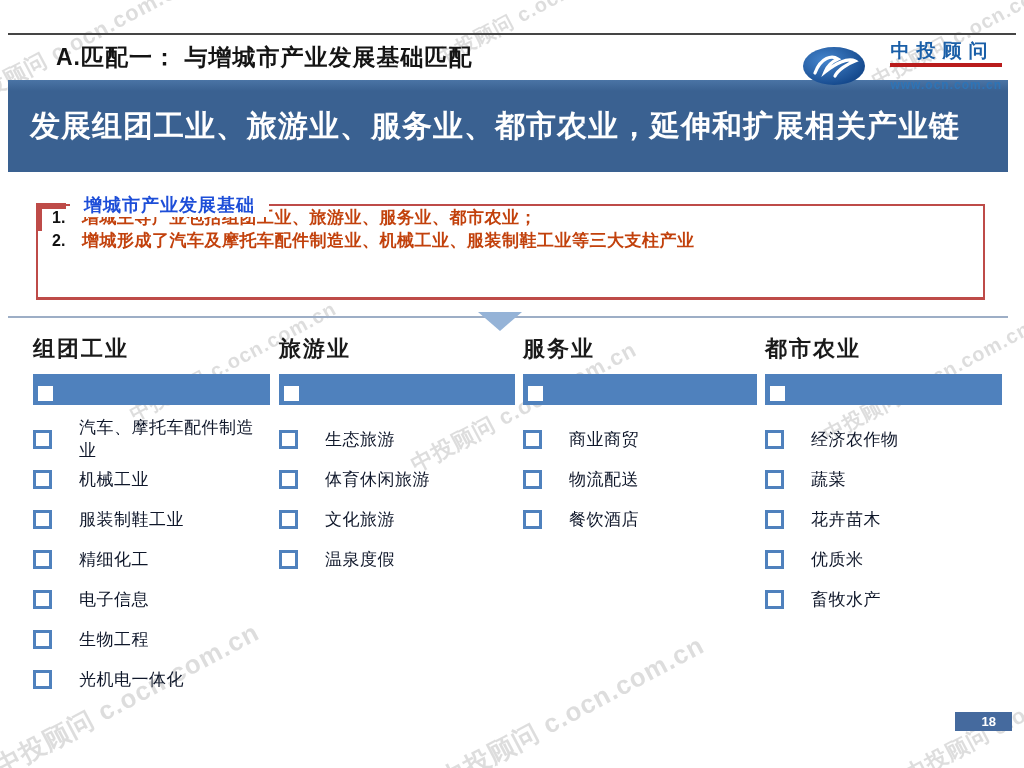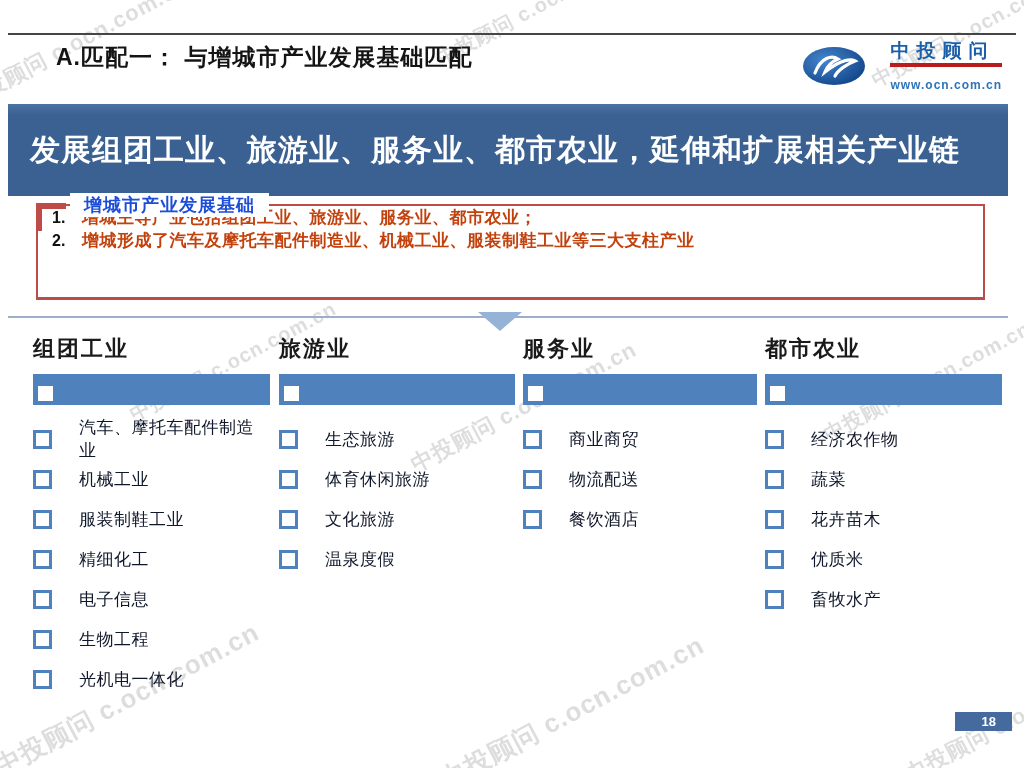--- a/index.html
+++ b/index.html
@@ -19,21 +19,21 @@
   .header-title{
     position:absolute;left:56px;top:42px;z-index:2;
     font-size:23px;font-weight:bold;color:#141414;letter-spacing:1px;
   }
   .logo{position:absolute;right:22px;top:40px;z-index:2;display:flex;align-items:center;gap:24px;}
   .logo-text{display:flex;flex-direction:column;align-items:flex-start;}
   .logo-brand{font-size:19px;font-weight:bold;color:#1a5fa8;letter-spacing:7px;line-height:22px;}
   .logo-url{font-size:12px;font-weight:bold;color:#2e74b6;letter-spacing:1px;border-top:4px solid #b91c1c;padding-top:11px;margin-top:1px;}
   
   .banner{
-    position:absolute;left:8px;top:104px;width:1000px;height:92px;z-index:1;
+    position:absolute;left:8px;top:80px;width:1000px;height:92px;z-index:1;
     background:linear-gradient(#4a74a5 0%,#3a6191 12%,#3a6191 100%);
     display:flex;align-items:center;
   }
   .banner span{color:#ffffff;font-size:30px;font-weight:bold;padding-left:22px;letter-spacing:1px;}
   
   .basis-box{
     position:absolute;left:36px;top:204px;width:945px;height:91px;z-index:1;
     border:2px solid #be4b48;border-bottom-width:3px;background:#ffffff;
   }
   .corner-h{position:absolute;left:-2px;top:-3px;width:30px;height:6px;background:#be4b48;}

